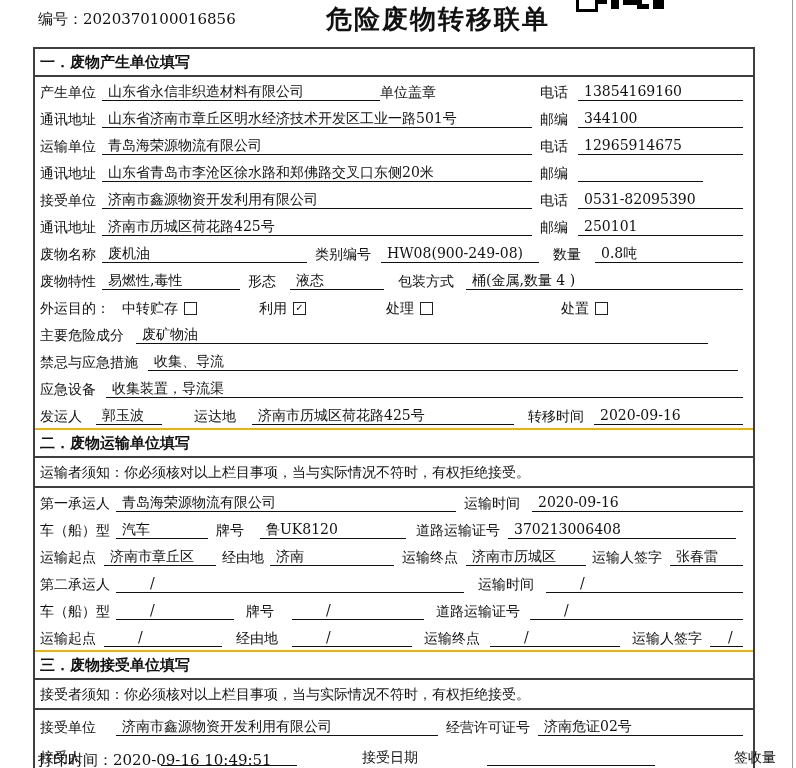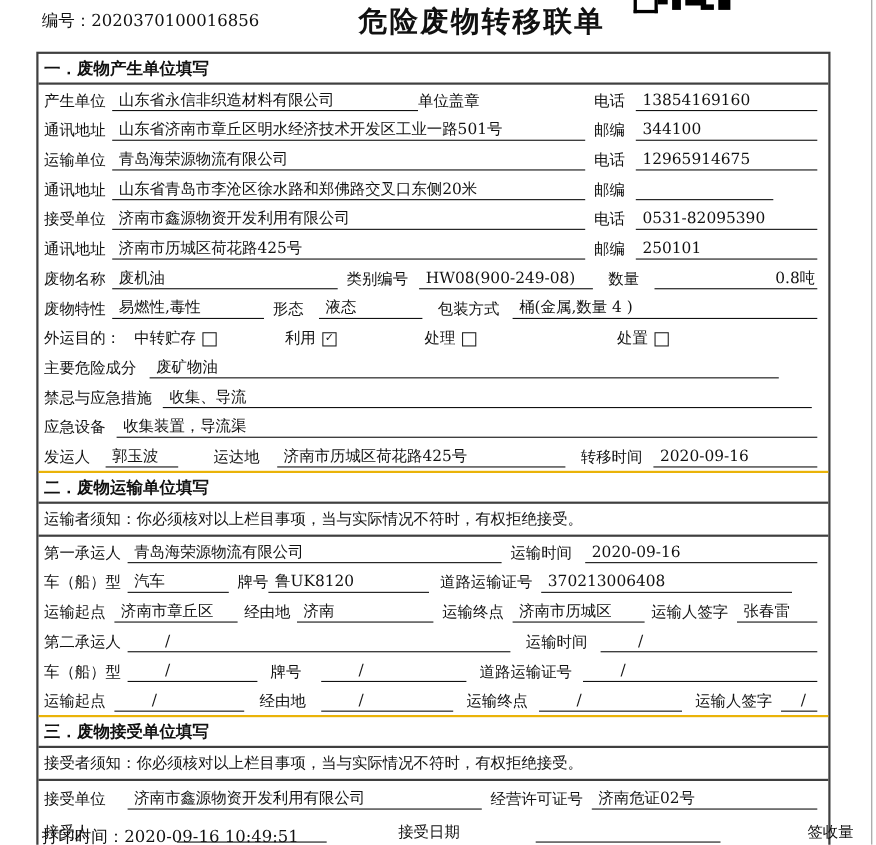--- a/index.html
+++ b/index.html
@@ -137,21 +137,21 @@
       <span class="u">250101</span>
     </div>
   </div>
 
   <div class="frow">
     <span class="lbl">废物名称</span>
     <span class="u" style="width:205px;margin-left:6px;">废机油</span>
     <span class="lbl" style="margin-left:8px;">类别编号</span>
     <span class="u" style="width:158px;margin-left:10px;">HW08(900-249-08)</span>
     <span class="lbl" style="margin-left:14px;">数量</span>
-    <span class="u fill" style="margin-left:14px;text-align:right;">0.8吨</span>
+    <span class="u fill" style="margin-left:14px;">0.8吨</span>
   </div>
 
   <div class="frow">
     <span class="lbl">废物特性</span>
     <span class="u" style="width:138px;margin-left:6px;">易燃性,毒性</span>
     <span class="lbl" style="margin-left:8px;">形态</span>
     <span class="u" style="width:94px;margin-left:14px;">液态</span>
     <span class="lbl" style="margin-left:14px;">包装方式</span>
     <span class="u fill" style="margin-left:12px;">桶(金属,数量 4 )</span>
   </div>
@@ -207,21 +207,21 @@
     <span class="lbl">第一承运人</span>
     <span class="u" style="width:340px;margin-left:6px;">青岛海荣源物流有限公司</span>
     <span class="lbl" style="margin-left:8px;">运输时间</span>
     <span class="u fill" style="margin-left:12px;">2020-09-16</span>
   </div>
 
   <div class="frow">
     <span class="lbl">车（船）型</span>
     <span class="u" style="width:92px;margin-left:6px;">汽车</span>
     <span class="lbl" style="margin-left:8px;">牌号</span>
-    <span class="u" style="width:146px;">鲁UK8120</span>
+    <span class="u" style="width:146px;margin-left:16px;">鲁UK8120</span>
     <span class="lbl" style="margin-left:10px;">道路运输证号</span>
     <span class="u" style="width:228px;margin-left:8px;">370213006408</span>
   </div>
 
   <div class="frow">
     <span class="lbl">运输起点</span>
     <span class="u" style="width:112px;margin-left:8px;">济南市章丘区</span>
     <span class="lbl" style="margin-left:6px;">经由地</span>
     <span class="u" style="width:124px;margin-left:6px;">济南</span>
     <span class="lbl" style="margin-left:8px;">运输终点</span>

